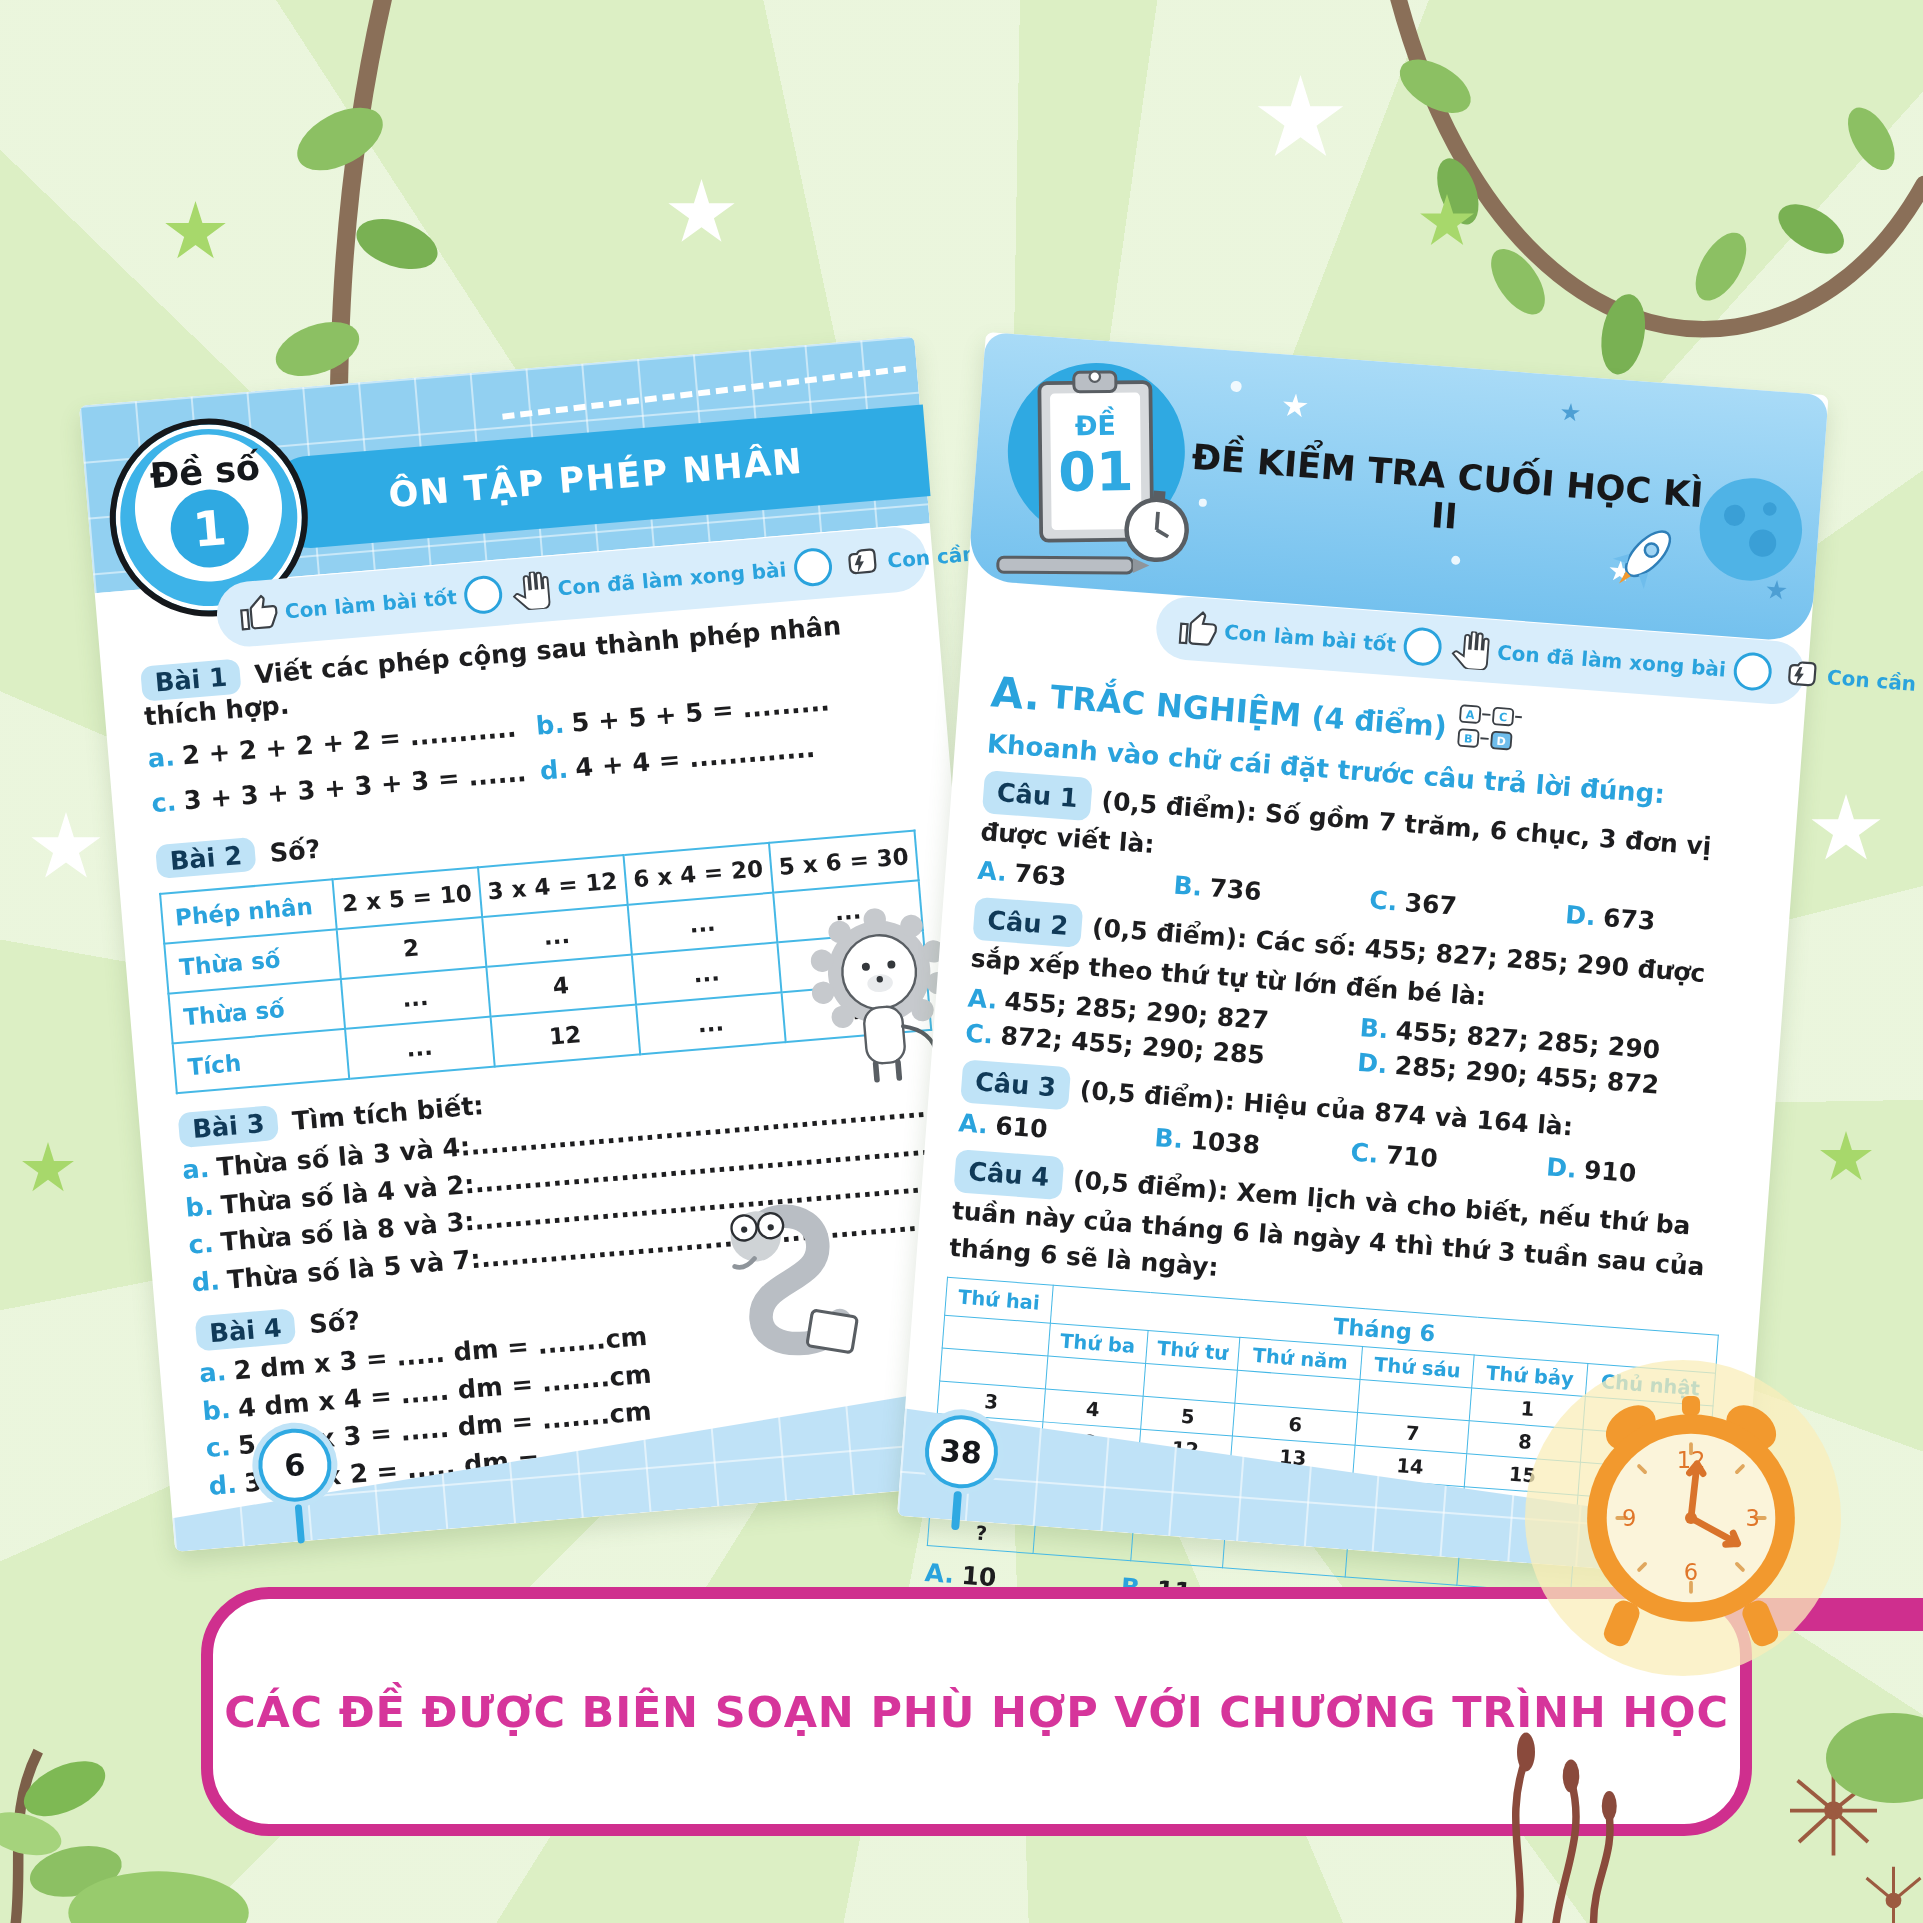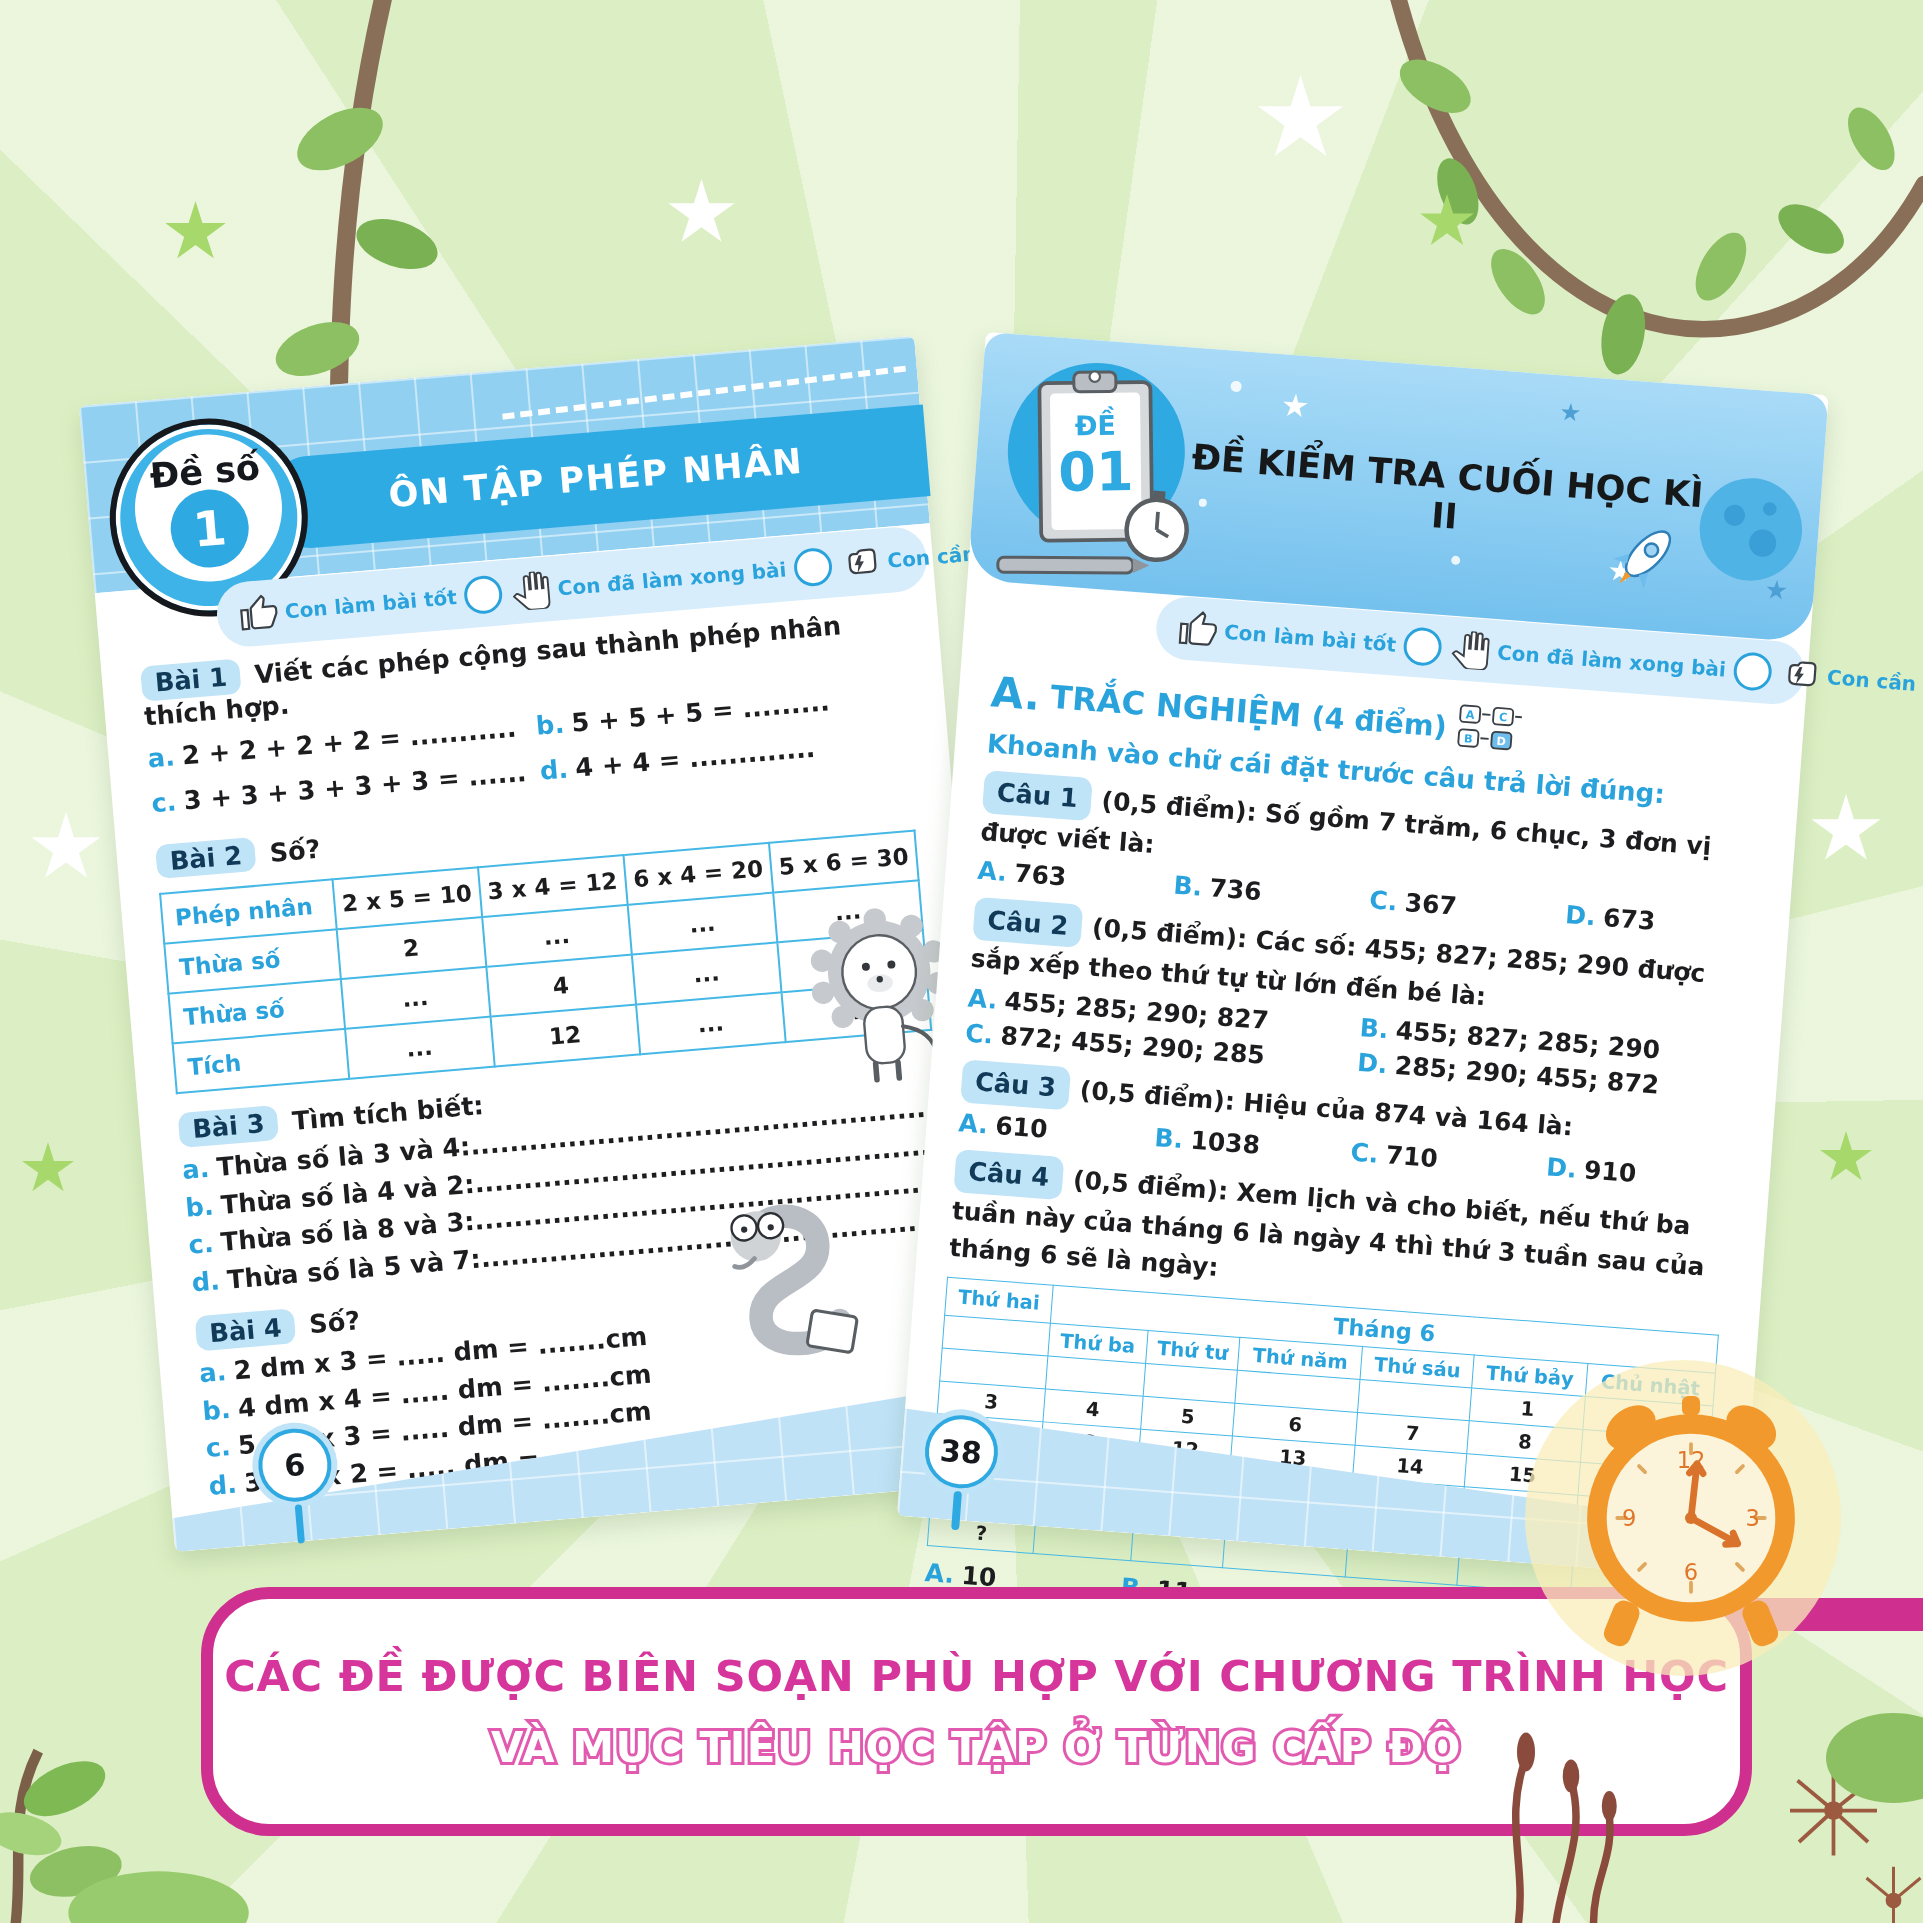--- a/index.html
+++ b/index.html
@@ -481,21 +481,20 @@
 
   <div class="wedge"></div>
   <div class="pagenum" style="left:22.5px;top:1082px;">
     <span>38</span>
   </div>
 </div>
 
 <div class="strip"></div>
 <div class="banner">
   <div class="l1">CÁC ĐỀ ĐƯỢC BIÊN SOẠN PHÙ HỢP VỚI CHƯƠNG TRÌNH HỌC</div>
-  <div class="l2">VÀ MỤC TIÊU HỌC TẬP Ở TỪNG CẤP ĐỘ</div>
 </div>
 
 <div style="position:absolute;left:1525px;top:1360px;width:316px;height:316px;border-radius:50%;background:rgba(250,238,185,.75);"></div>
 <svg style="position:absolute;left:1563px;top:1375px;" width="256" height="286" viewBox="0 0 340 380">
   <ellipse cx="90" cy="70" rx="36" ry="26" fill="#f2992e" transform="rotate(-35 90 70)"></ellipse>
   <ellipse cx="250" cy="70" rx="36" ry="26" fill="#f2992e" transform="rotate(35 250 70)"></ellipse>
   <rect x="158" y="28" width="24" height="26" rx="8" fill="#f2992e"></rect>
   <rect x="60" y="300" width="36" height="60" rx="14" fill="#f2992e" transform="rotate(22 78 330)"></rect>
   <rect x="244" y="300" width="36" height="60" rx="14" fill="#f2992e" transform="rotate(-22 262 330)"></rect>
   <circle cx="170" cy="190" r="138" fill="#f2992e"></circle>

